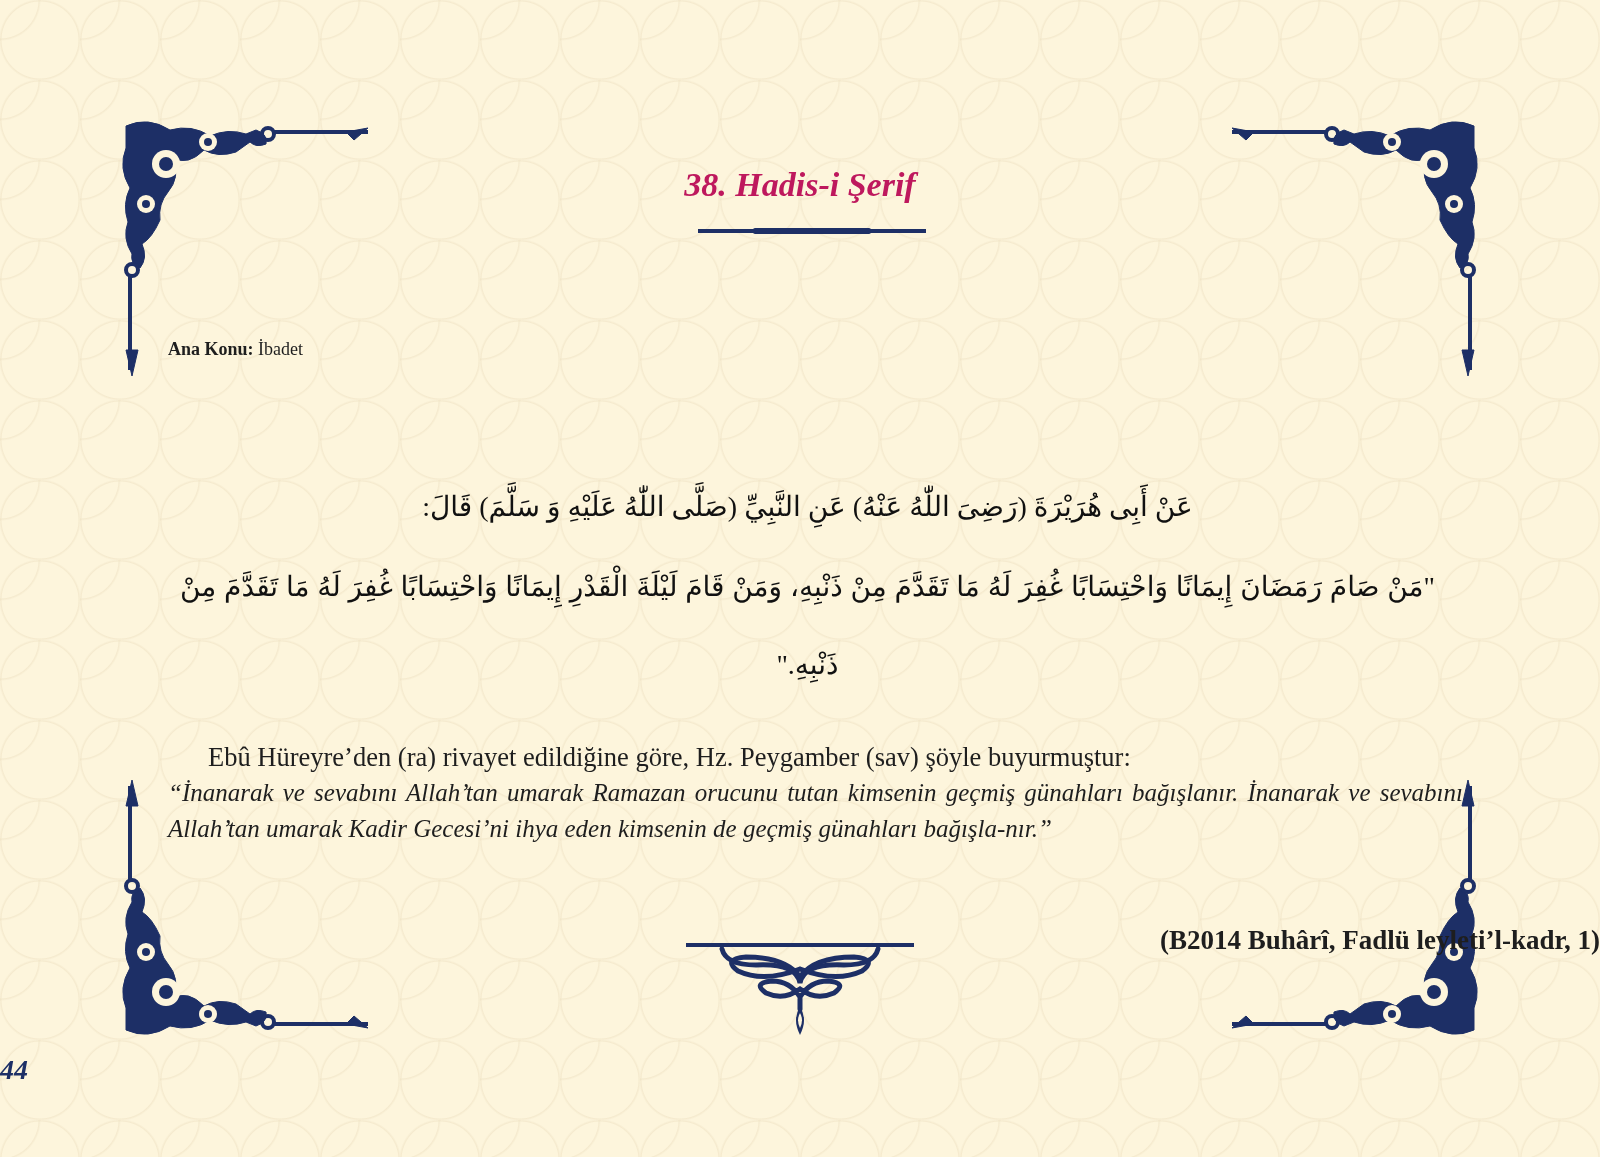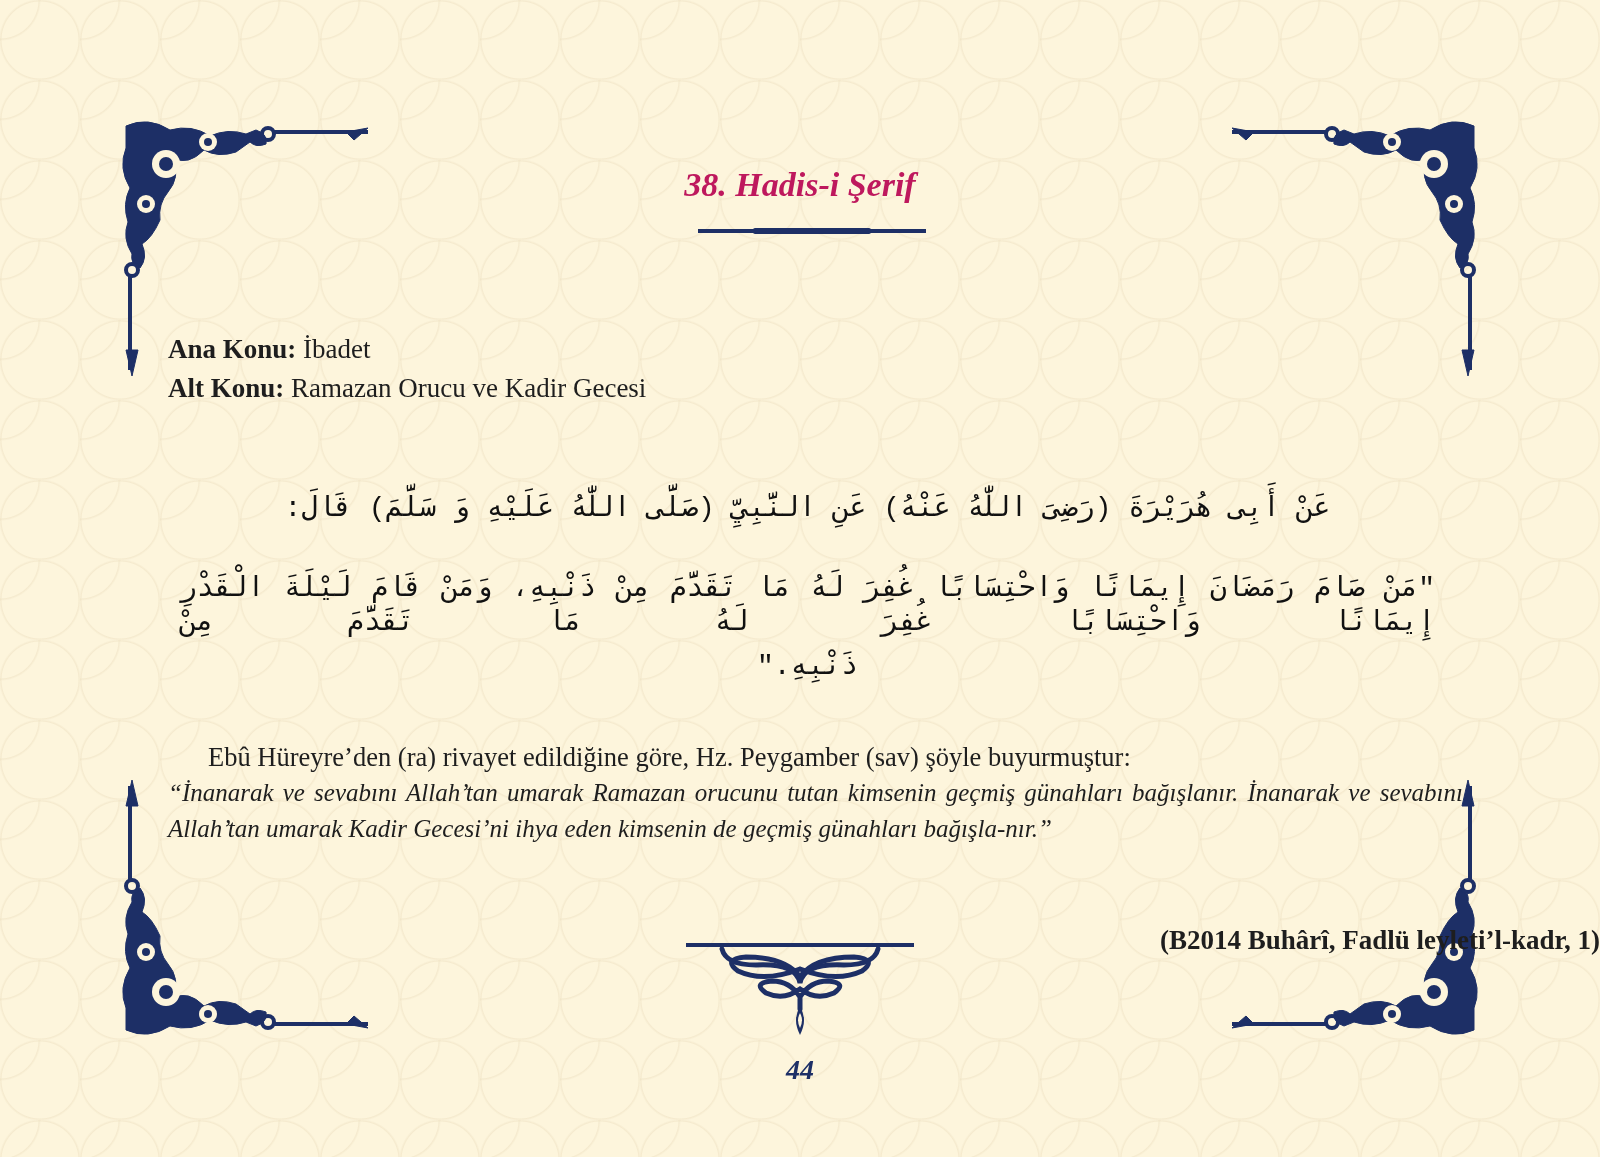--- a/index.html
+++ b/index.html
@@ -20,38 +20,38 @@
   #corner-bl { left: 118px; top: 778px; transform: scaleY(-1); }
   #corner-br { left: 1222px; top: 778px; transform: scale(-1,-1); }
 
   .title {
     position: absolute; left: 0; right: 0; top: 166px; text-align: center;
     color: #be185d; font-weight: bold; font-style: italic; font-size: 34px;
   }
   .title-rule { position: absolute; left: 698px; top: 229px; width: 228px; height: 4px; background: #1d2f66; }
   .title-rule .thick { position: absolute; left: 55px; top: -1px; width: 118px; height: 6px; background: #1d2f66; border-radius: 2px; }
 
-  .meta { position: absolute; left: 168px; top: 330px; font-size: 27px; line-height: 39px; font-family: Liberation Serif, serif; }
+  .meta { position: absolute; left: 168px; top: 330px; font-size: 18px; line-height: 39px; font-family: Liberation Serif, serif; }
   .meta b { font-weight: bold; }
 
   .arabic {
     position: absolute; left: 180px; right: 165px; direction: rtl; text-align: center;
-    font-family: Liberation Mono, monospace; font-size: 28px; color: #111;
+    font-family: Liberation Serif, serif; font-size: 28px; color: #111;
   }
   #ar1 { top: 490px; }
   #ar2 { top: 570px; text-align: justify; text-align-last: justify; }
   #ar3 { top: 648px; }
 
   .tr { position: absolute; left: 168px; right: 165px; font-size: 26.5px; line-height: 36px; margin-left: 40px; }
   #tr-intro { top: 739px; }
   .quote { position: absolute; left: 168px; width: 1295px; top: 775px; font-style: italic; font-size: 25px; line-height: 36px; text-align: justify; }
   .source { position: absolute; left: 0; right: 0; top: 889px; text-align: right; font-weight: bold; font-size: 27px; margin-top: 36px; }
 
   .bottom-orn { position: absolute; left: 686px; top: 943px; width: 228px; height: 95px; }
-  .page-no { position: absolute; left: 0; right: 0; top: 1054px; text-align: center; color: #1d2f66; font-weight: bold; font-style: italic; font-size: 28px; }
+  .page-no { position: absolute; left: 0; right: 0; top: 1054px; text-align: left; color: #1d2f66; font-weight: bold; font-style: italic; font-size: 28px; }
 </style>
 </head>
 <body>
 
 <div class="corner" id="corner-tl">
   <svg viewBox="0 0 260 260">
     <g fill="#1d2f66" stroke="#1d2f66">
       <path d="M8 8 Q30 -2 52 12 Q74 6 92 18 Q110 10 128 16 L138 12 Q150 16 148 26 Q138 30 132 24 L118 34 Q100 40 86 32 Q70 48 56 40 Q62 60 50 74 Q40 86 42 102 Q34 120 24 126 Q30 140 22 150 Q12 146 14 136 Q4 120 10 104 Q4 86 12 70 Q0 50 8 30 Z"></path>
       <circle cx="150" cy="16" r="6" fill="none" stroke-width="4"></circle>
       <rect x="156" y="12" width="94" height="4" stroke="none"></rect>
@@ -145,24 +145,20 @@
 <div class="title">38. Hadis-i Şerif</div>
 <div class="title-rule">
   <div class="thick"></div>
 </div>
 
 <div class="meta">
   <div>
     <b>Ana Konu:</b>
     <span>İbadet</span>
   </div>
-  <div>
-    <b>Alt Konu:</b>
-    <span>Ramazan Orucu ve Kadir Gecesi</span>
-  </div>
 </div>
 
 <div class="arabic" id="ar1">عَنْ أَبِى هُرَيْرَةَ (رَضِىَ اللّٰهُ عَنْهُ) عَنِ النَّبِيِّ (صَلَّى اللّٰهُ عَلَيْهِ وَ سَلَّمَ) قَالَ:</div>
 <div class="arabic" id="ar2">"مَنْ صَامَ رَمَضَانَ إِيمَانًا وَاحْتِسَابًا غُفِرَ لَهُ مَا تَقَدَّمَ مِنْ ذَنْبِهِ، وَمَنْ قَامَ لَيْلَةَ الْقَدْرِ إِيمَانًا وَاحْتِسَابًا غُفِرَ لَهُ مَا تَقَدَّمَ مِنْ</div>
 <div class="arabic" id="ar3">ذَنْبِهِ."</div>
 
 <div class="tr" id="tr-intro">Ebû Hüreyre’den (ra) rivayet edildiğine göre, Hz. Peygamber (sav) şöyle buyurmuştur:</div>
 <div class="quote">“İnanarak ve sevabını Allah’tan umarak Ramazan orucunu tutan kimsenin geçmiş günahları bağışlanır. İnanarak ve sevabını Allah’tan umarak Kadir Gecesi’ni ihya eden kimsenin de geçmiş günahları bağışla-nır.”</div>
 
 <div class="source">(B2014 Buhârî, Fadlü leyleti’l-kadr, 1)</div>

